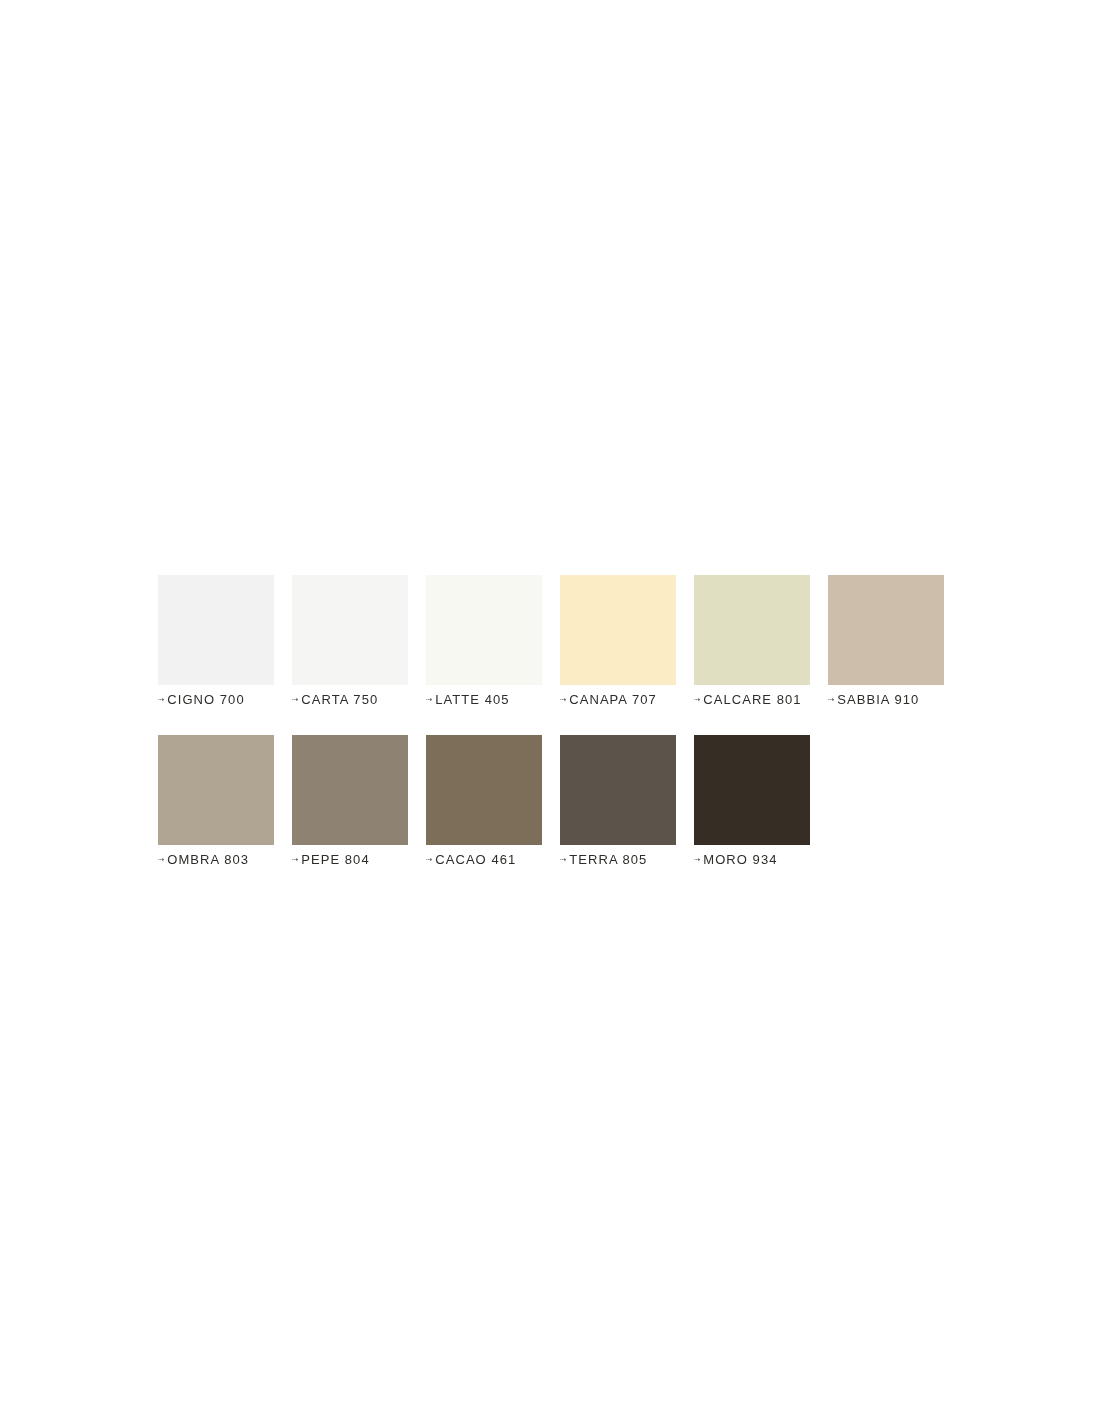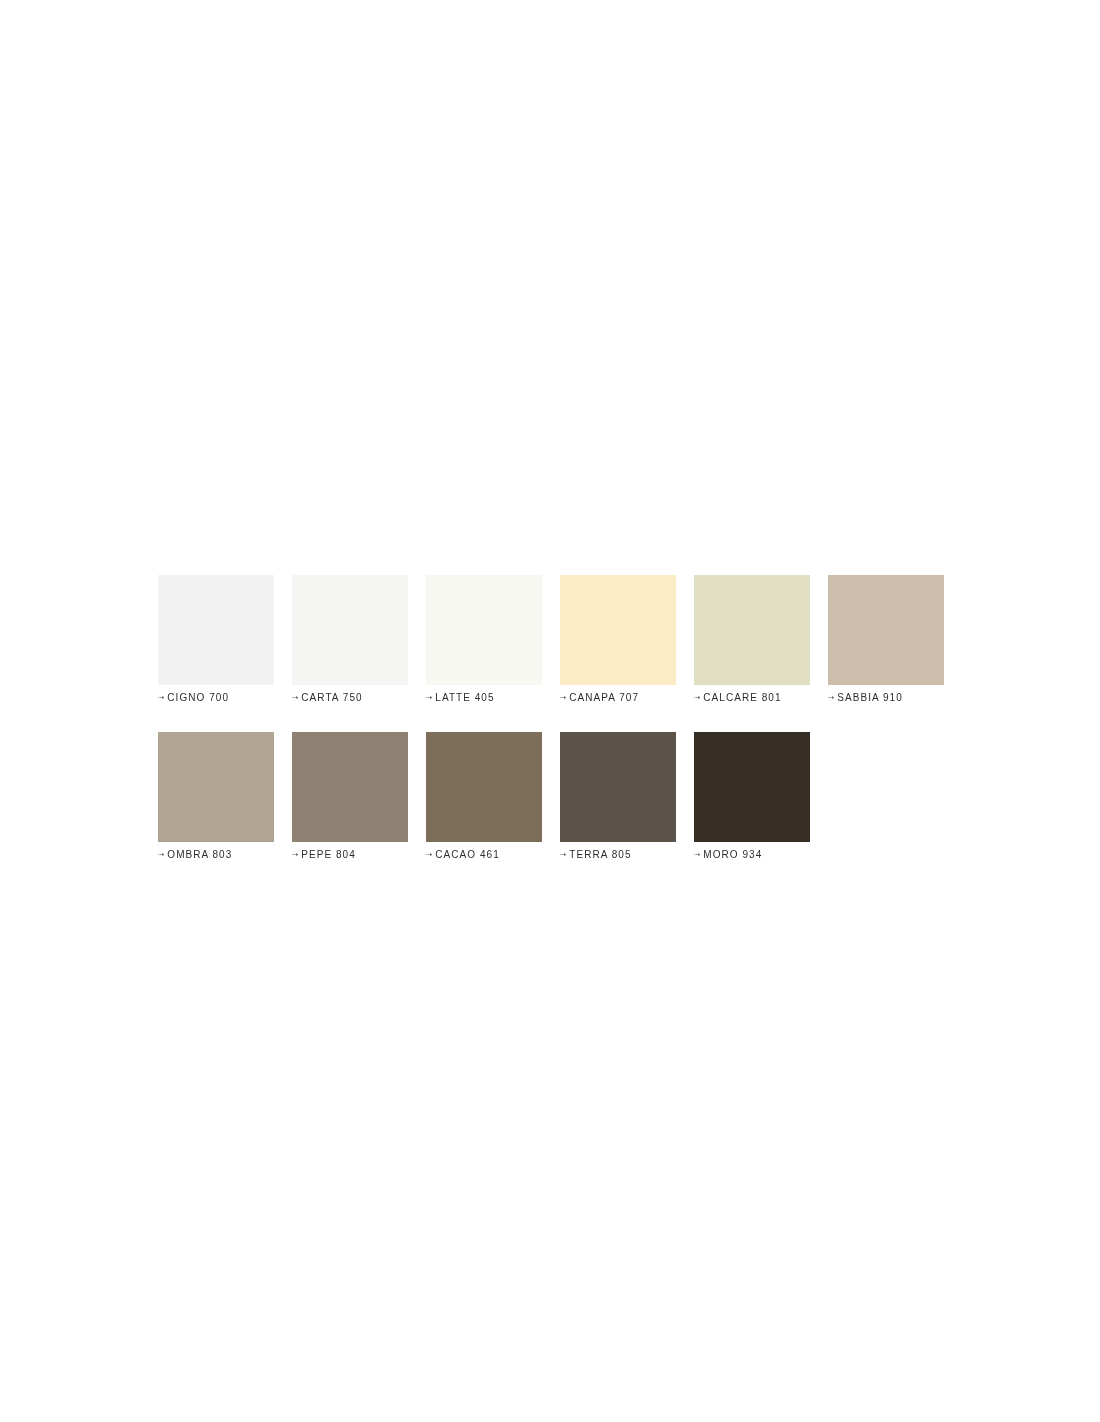--- a/index.html
+++ b/index.html
@@ -56,21 +56,21 @@
     font-size: 7.5px;
     line-height: 1;
     color: #55534f;
     margin-right: 3px;
     display: inline-block;
     transform: translateY(-0.5px);
   }
 
   .swatch-name {
     font-family: "Liberation Sans", sans-serif;
-    font-size: 10px;
+    font-size: 13px;
     letter-spacing: 1.05px;
     color: #2e2c29;
     line-height: 1;
     text-transform: uppercase;
   }
 </style>
 </head>
 <body>
 
 <div id="palette-sheet">

